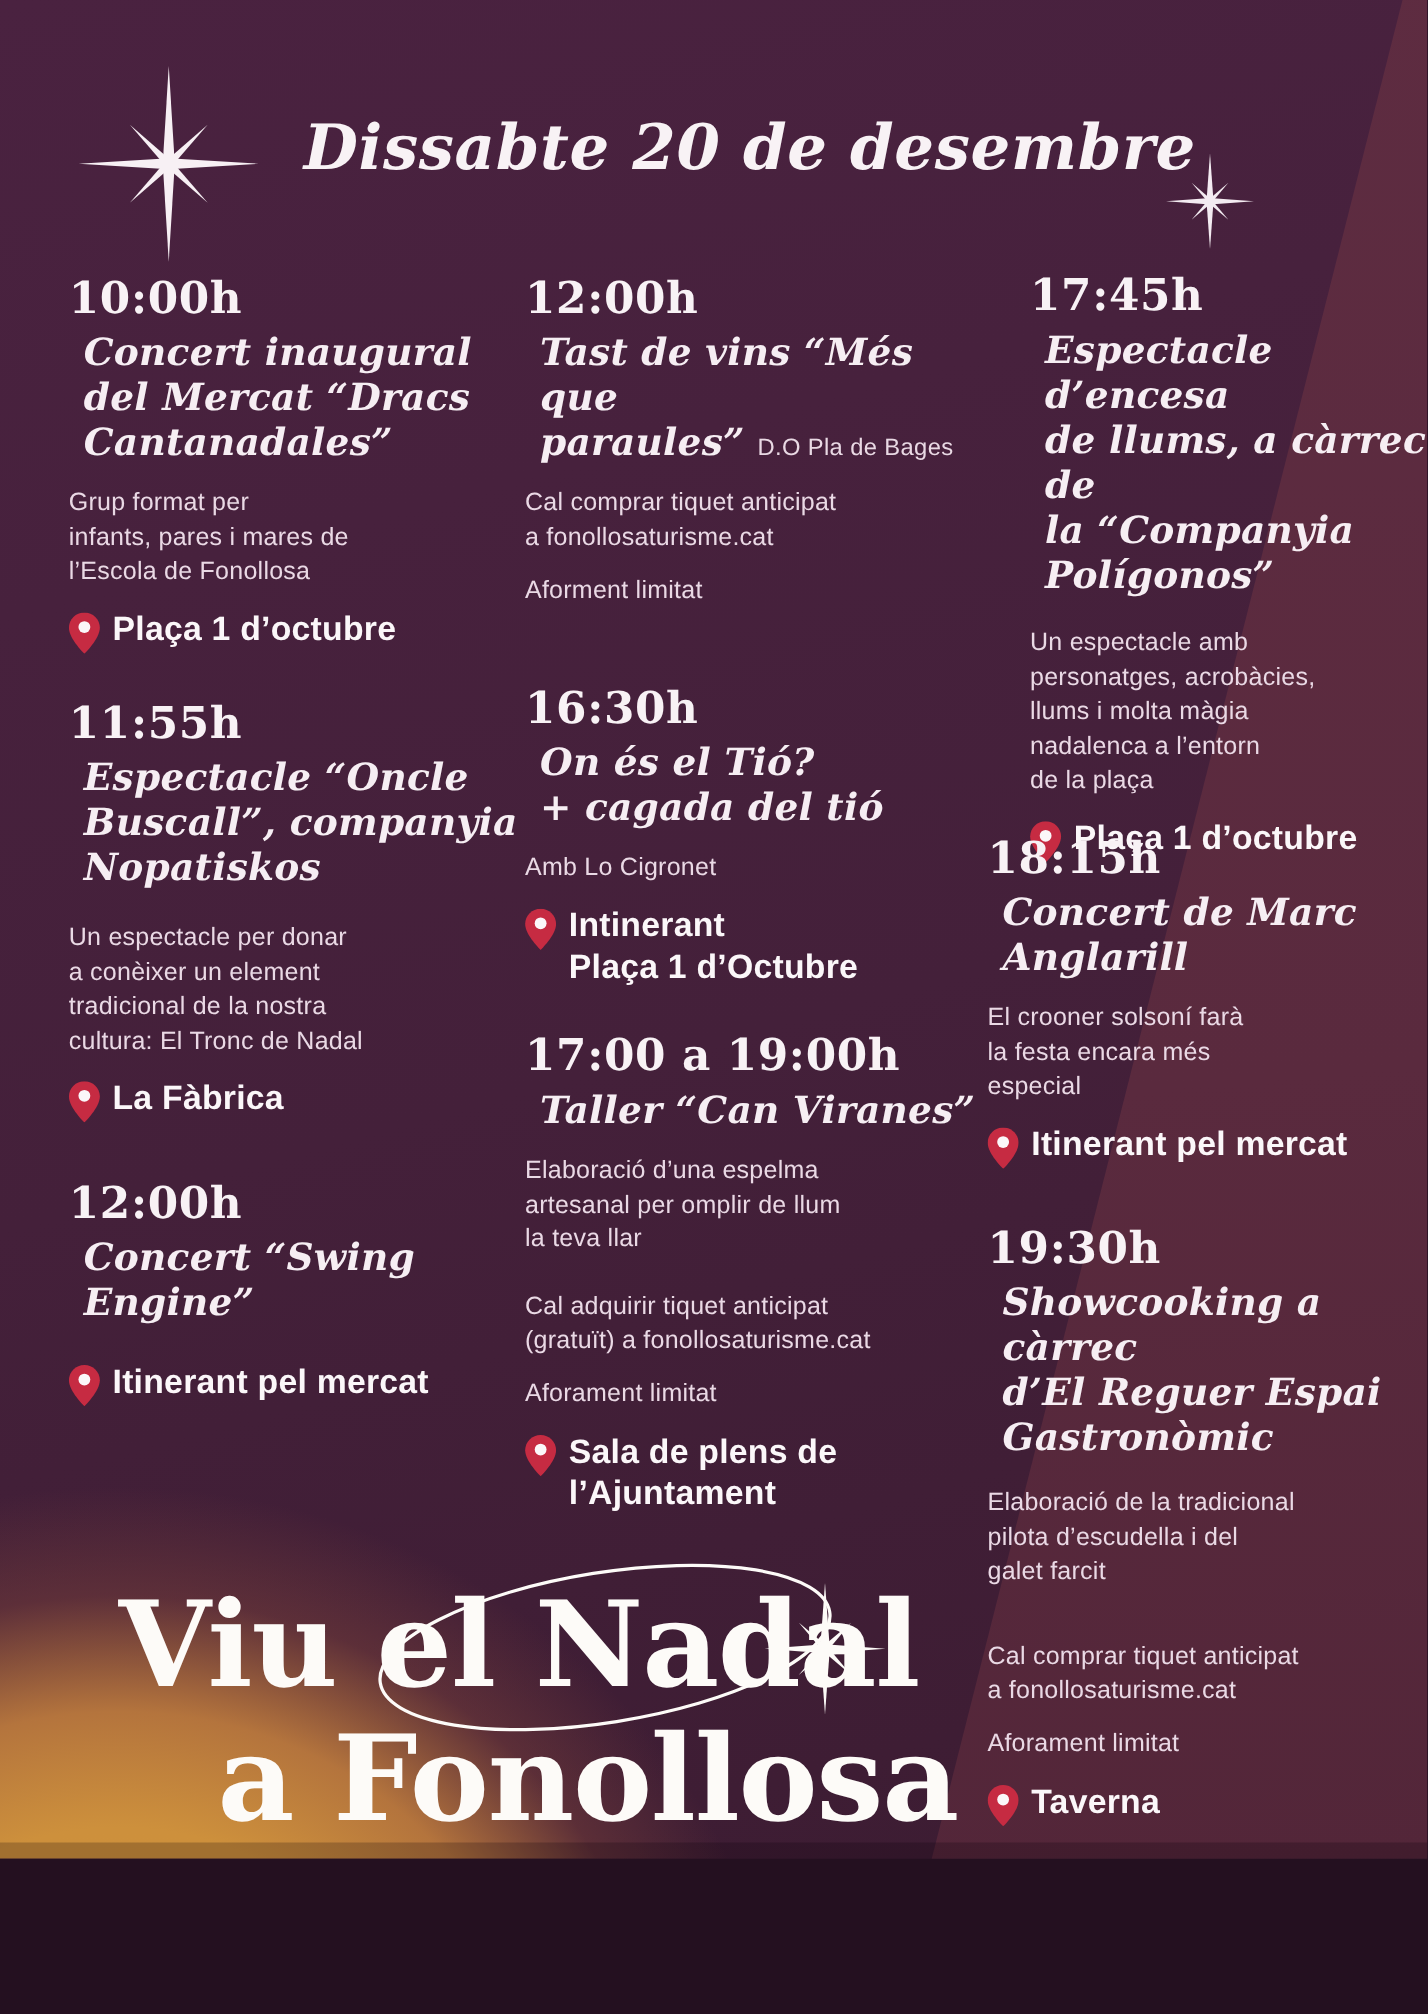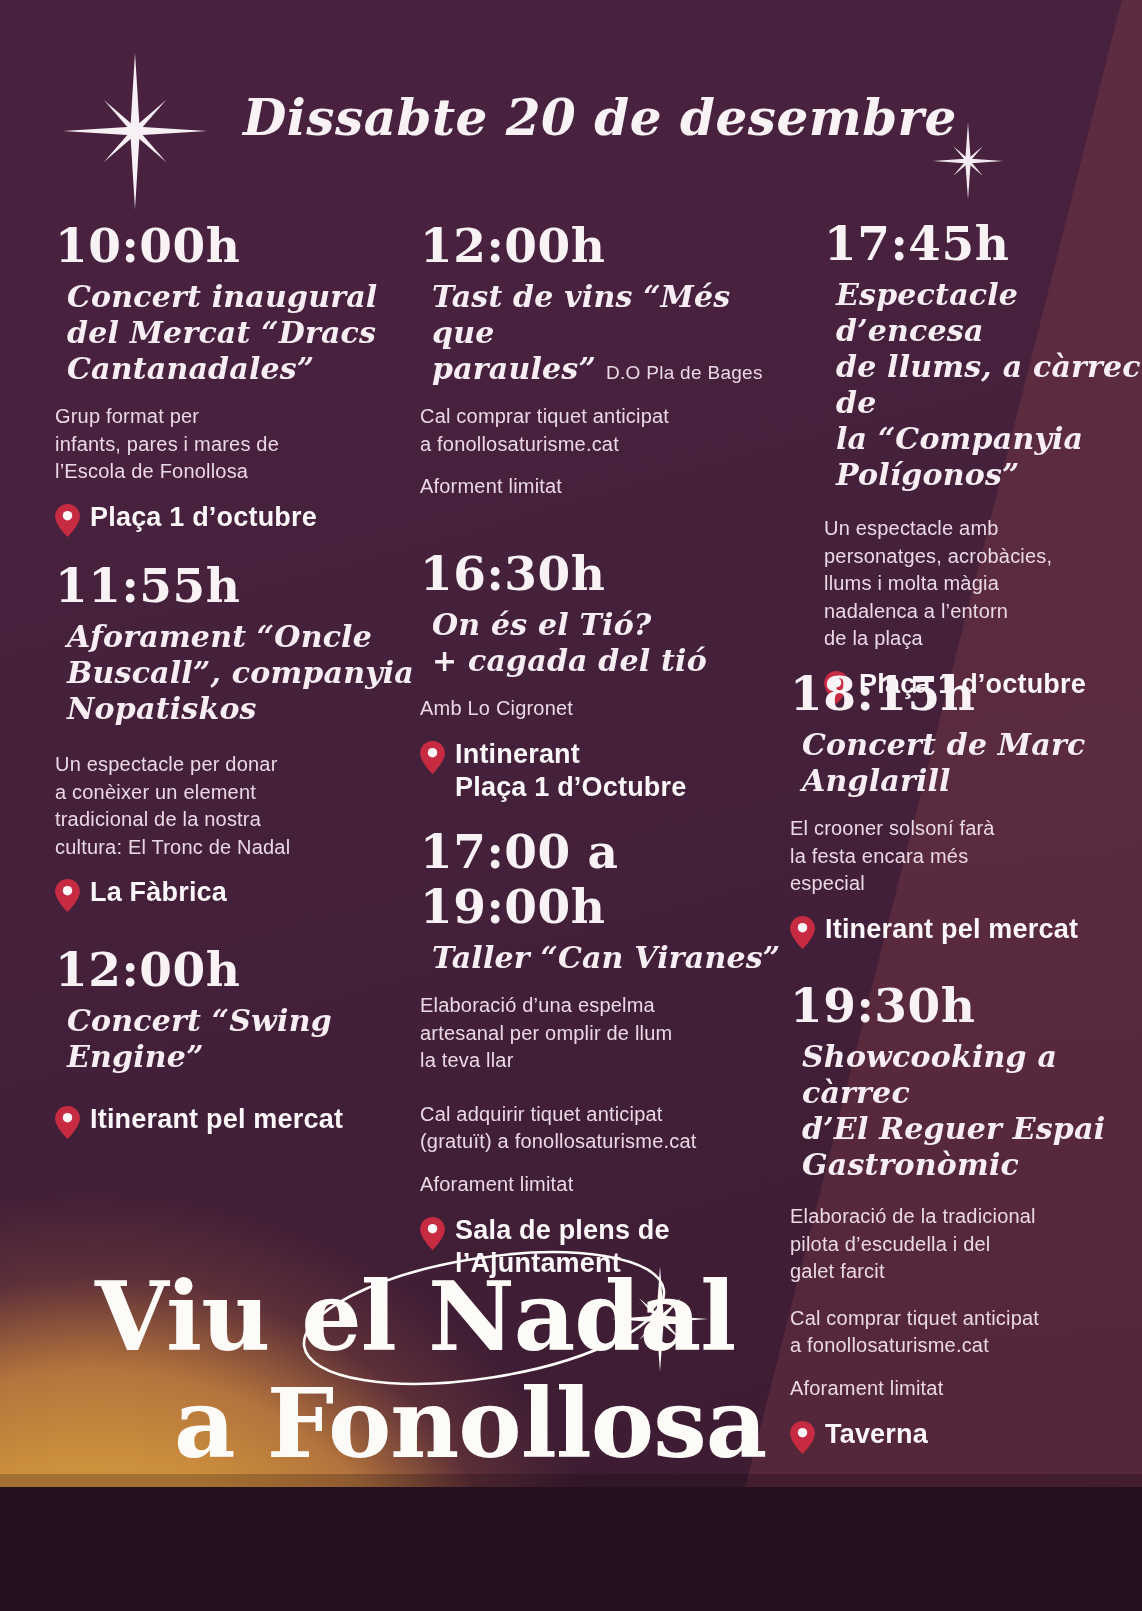--- a/index.html
+++ b/index.html
@@ -29,21 +29,21 @@
     position:absolute;left:243px;top:88px;margin:0;
     font-family:"DejaVu Serif","Liberation Serif",serif;
     font-style:italic;font-weight:700;font-size:50px;color:#f8f2f5;
     letter-spacing:0.5px;white-space:nowrap;
   }
   .sparkle{position:absolute;pointer-events:none;}
 
   .event{position:absolute;}
   .time{
     margin:0 0 6px;font-family:"DejaVu Serif","Liberation Serif",serif;
-    font-weight:700;font-size:47px;color:#f8f2f5;letter-spacing:0.5px;
+    font-weight:700;font-size:35px;color:#f8f2f5;letter-spacing:0.5px;
   }
   .etitle{
     margin:0 12px 16px;font-family:"DejaVu Serif","Liberation Serif",serif;
     font-style:italic;font-weight:700;font-size:30px;line-height:1.2;
     color:#f6eef3;white-space:pre-line;letter-spacing:0.2px;
   }
   .title-note{
     font-family:"Liberation Sans",sans-serif;font-style:normal;font-weight:400;
     font-size:19px;letter-spacing:0.3px;color:#e9d9e4;margin-left:10px;white-space:nowrap;
   }
@@ -102,21 +102,21 @@
       <svg width="25" height="33" viewBox="0 0 24 32">
         <path fill="#c62b42" d="M12 0C5.4 0 0 5.3 0 11.9c0 8.6 12 20.1 12 20.1s12-11.5 12-20.1C24 5.3 18.6 0 12 0z"></path>
         <circle cx="12" cy="11.3" r="4.6" fill="#fbf7f9"></circle>
       </svg>
       <span class="loc-text">Plaça 1 d’octubre</span>
     </div>
   </div>
 
   <div class="event" style="left:55px;top:558px;width:385px">
     <h2 class="time">11:55h</h2>
-    <h3 class="etitle"><span>Aforament “Oncle
+    <h3 class="etitle"><span>Espectacle “Oncle
 Buscall”, companyia
 Nopatiskos</span></h3>
     <p class="body-p" style="margin-top:24px">Un espectacle per donar
 a conèixer un element
 tradicional de la nostra
 cultura: El Tronc de Nadal</p>
     <div class="loc">
       <svg width="25" height="33" viewBox="0 0 24 32">
         <path fill="#c62b42" d="M12 0C5.4 0 0 5.3 0 11.9c0 8.6 12 20.1 12 20.1s12-11.5 12-20.1C24 5.3 18.6 0 12 0z"></path>
         <circle cx="12" cy="11.3" r="4.6" fill="#fbf7f9"></circle>
@@ -214,21 +214,21 @@
       </svg>
       <span class="loc-text">Itinerant pel mercat</span>
     </div>
   </div>
 
   <div class="event" style="left:790px;top:978px;width:352px">
     <h2 class="time">19:30h</h2>
     <h3 class="etitle"><span>Showcooking a càrrec
 d’El Reguer Espai
 Gastronòmic</span></h3>
-    <p class="body-p" style="margin-top:20px;margin-bottom:19px">Elaboració de la tradicional
+    <p class="body-p" style="margin-top:20px;margin-bottom:40px">Elaboració de la tradicional
 pilota d’escudella i del
 galet farcit</p>
     <p class="body-p">Cal comprar tiquet anticipat
 a fonollosaturisme.cat</p>
     <p class="body-p">Aforament limitat</p>
     <div class="loc">
       <svg width="25" height="33" viewBox="0 0 24 32">
         <path fill="#c62b42" d="M12 0C5.4 0 0 5.3 0 11.9c0 8.6 12 20.1 12 20.1s12-11.5 12-20.1C24 5.3 18.6 0 12 0z"></path>
         <circle cx="12" cy="11.3" r="4.6" fill="#fbf7f9"></circle>
       </svg>

